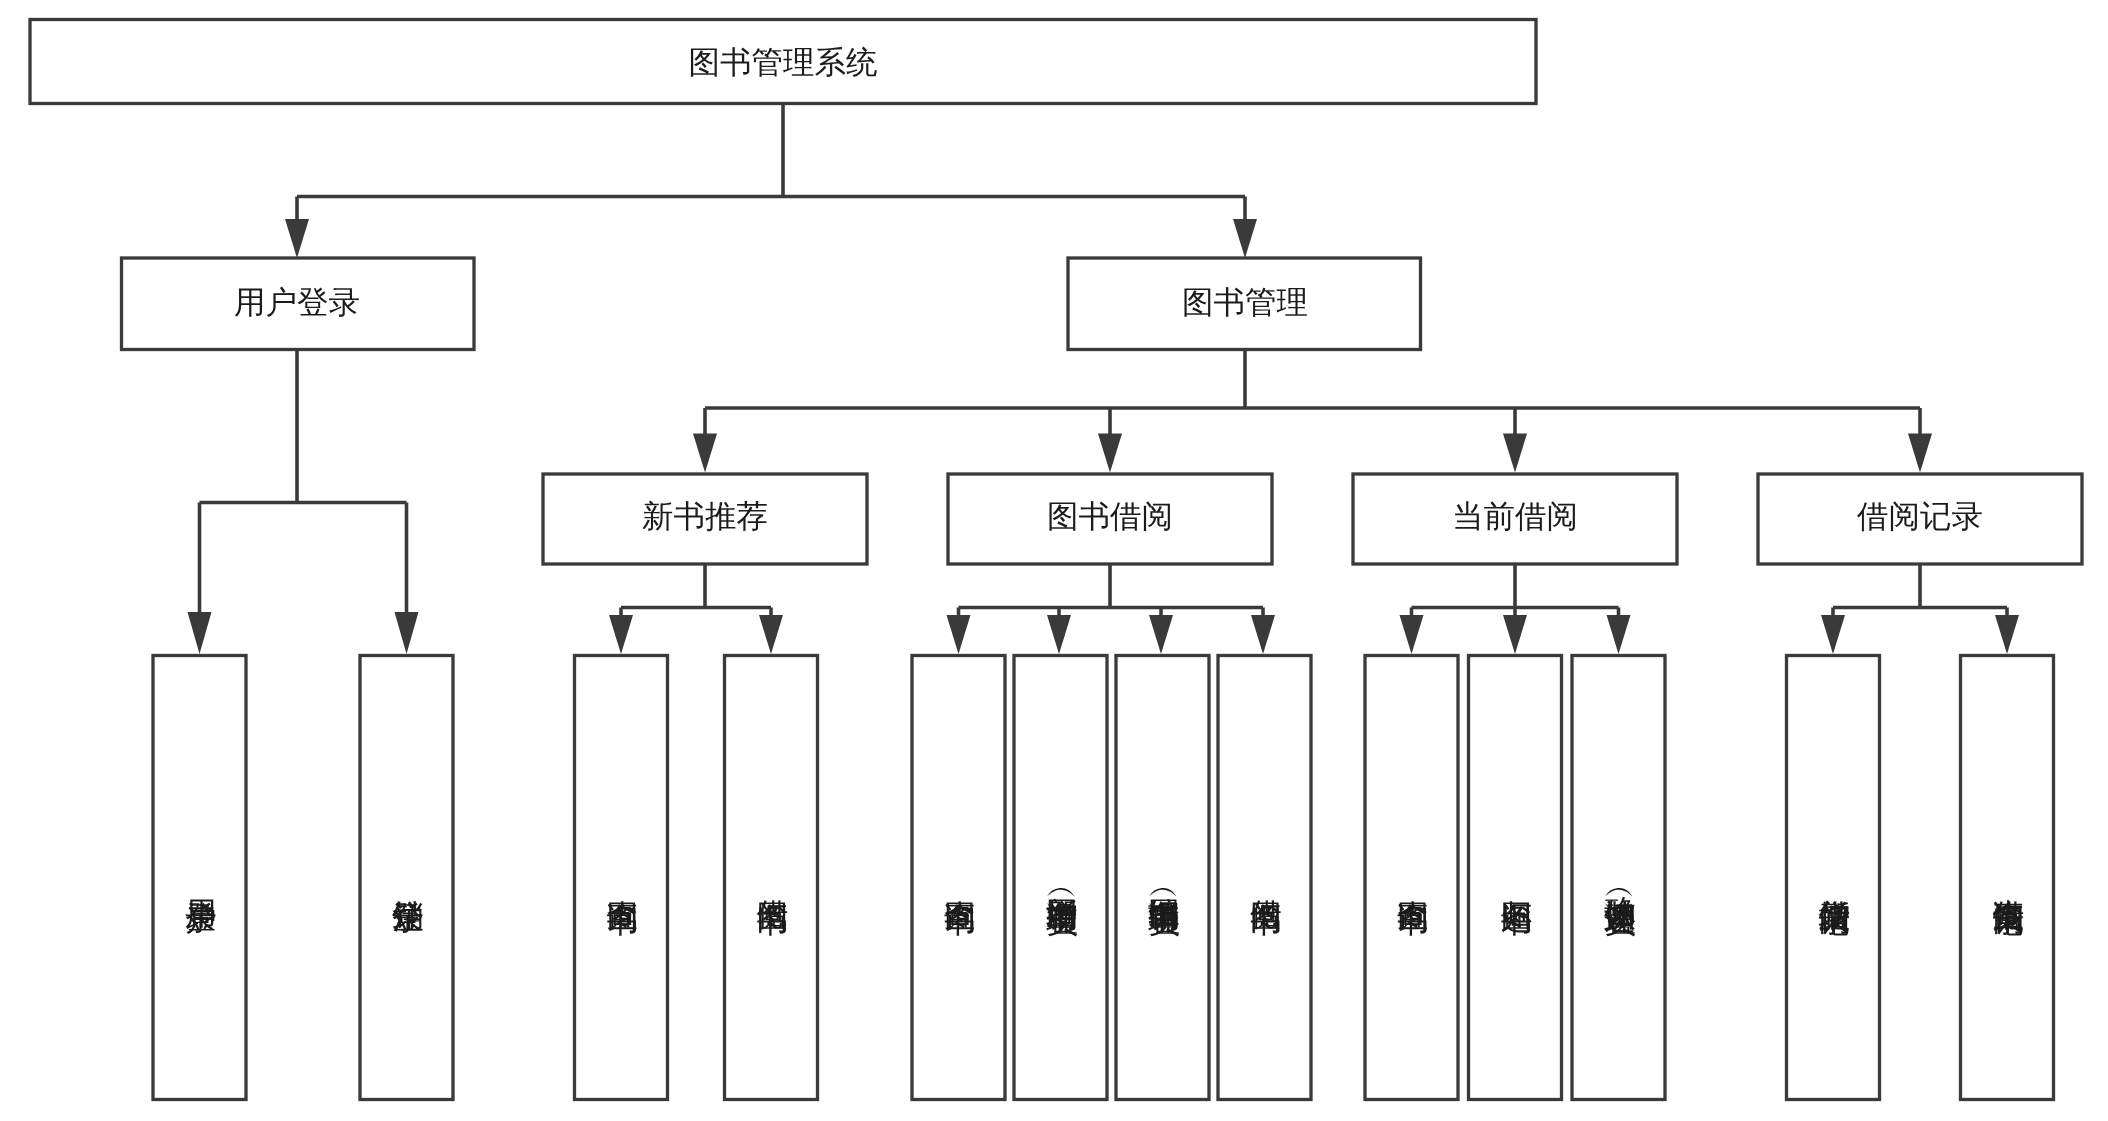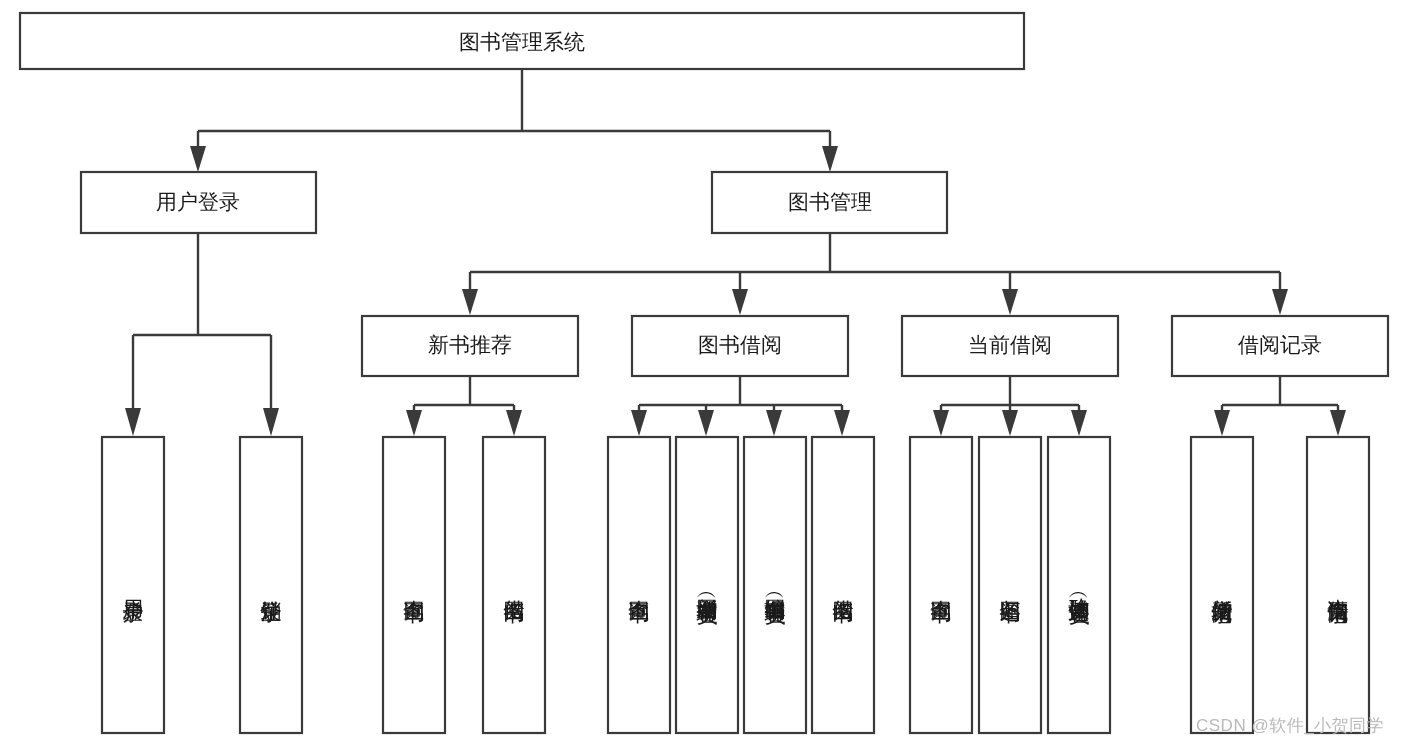--- a/index.html
+++ b/index.html
@@ -222,14 +222,13 @@
   <div class="leaf-label" style="left:744px; top:437px; width:62px; height:296px;">编辑图书（管理员）</div>
   <div class="leaf-label" style="left:812px; top:437px; width:62px; height:296px;">借阅图书</div>
 
   <div class="leaf-label" style="left:910px; top:437px; width:62px; height:296px;">查询图书</div>
   <div class="leaf-label" style="left:979px; top:437px; width:62px; height:296px;">归还图书</div>
   <div class="leaf-label" style="left:1048px; top:437px; width:62px; height:296px;">确认归还（管理员）</div>
 
   <div class="leaf-label" style="left:1191px; top:437px; width:62px; height:296px;">新增借阅记录</div>
   <div class="leaf-label" style="left:1307px; top:437px; width:62px; height:296px;">查询借阅记录</div>
 
-  <div class="watermark" style="left:1196px; top:714px;">CSDN @软件_小贺同学</div>
 </div>
 
 </body></html>

